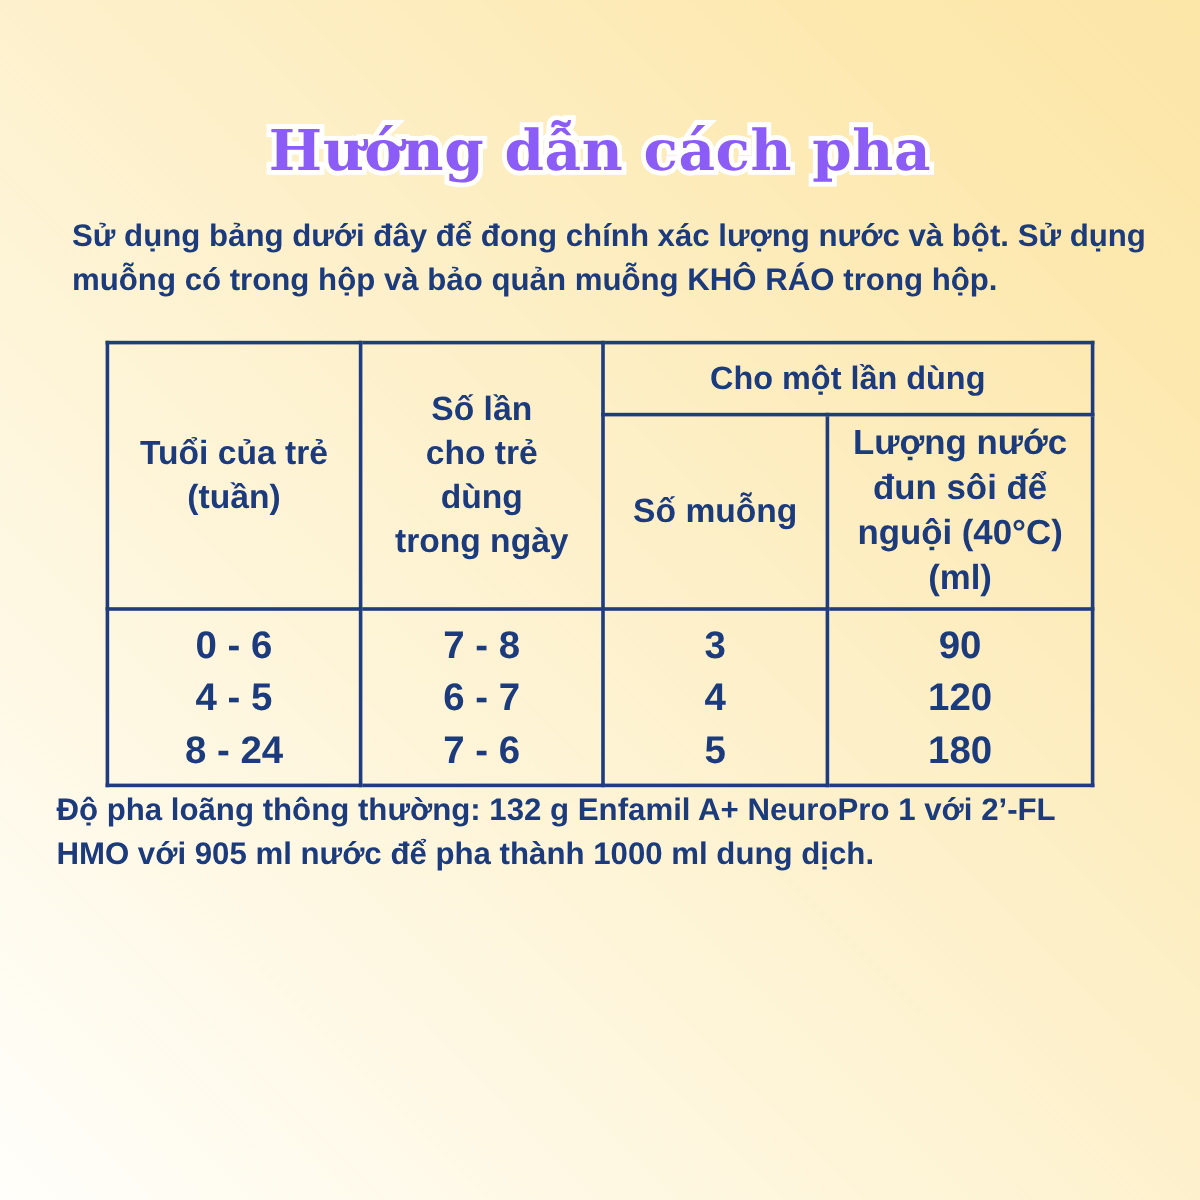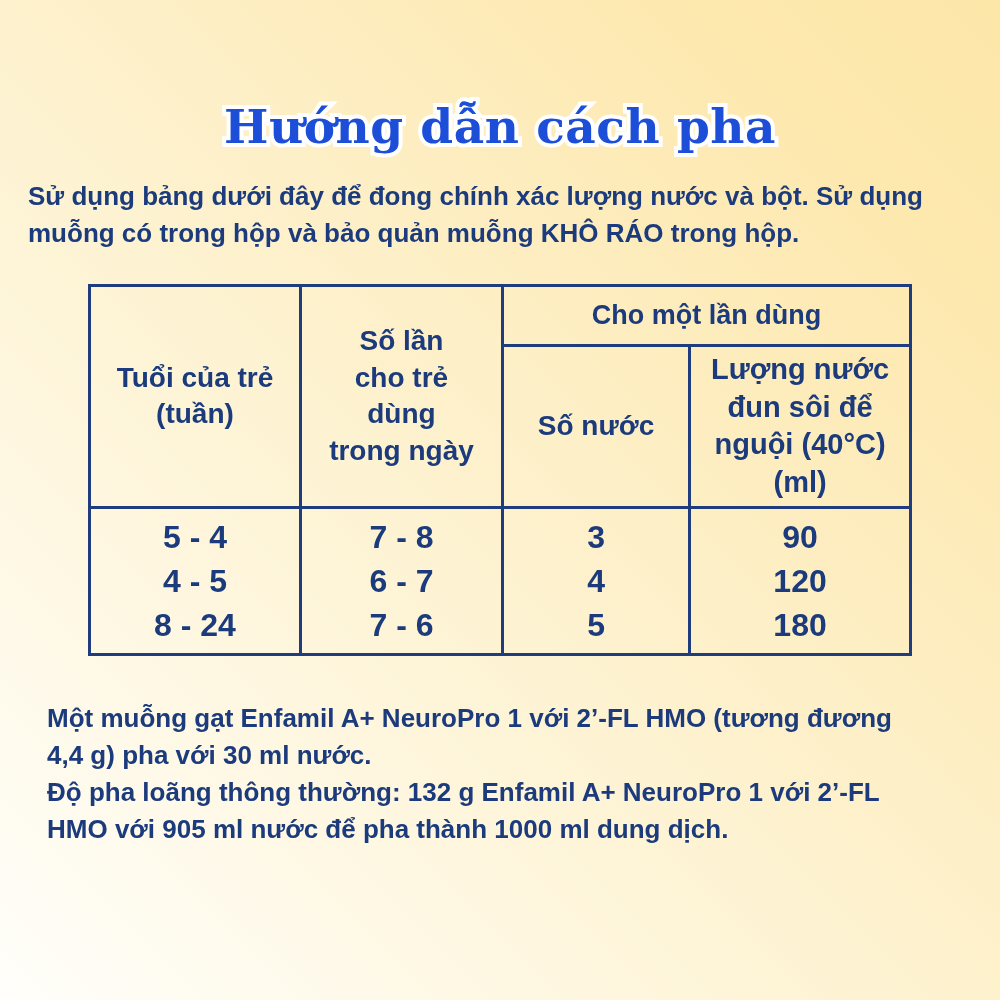--- a/index.html
+++ b/index.html
@@ -11,28 +11,28 @@
   }
   .page { width: 1000px; height: 1000px; position: relative; }
 
   .title {
     margin-top: 100px;
     text-align: center;
     font-family: "DejaVu Serif", serif;
     font-weight: bold;
     font-size: 47px;
     line-height: 1.15;
-    color: #1d4ed8;
+    color: #8b5cf6;
     -webkit-text-stroke: 8px #FFFFFF;
     paint-order: stroke fill;
     letter-spacing: 0.5px;
   }
 
   .intro {
-    margin: 24px 20px 0 28px;
+    margin: 24px 20px 0 60px;
     font-size: 26px;
     font-weight: 600;
     line-height: 1.42;
     white-space: pre-line;
   }
 
   table.mix-table {
     margin: 32px 0 0 88px;
     width: 824px;
     border-collapse: collapse;
@@ -94,29 +94,29 @@
       <tr>
         <th rowspan="2">Tuổi của trẻ
 (tuần)</th>
         <th rowspan="2">Số lần
 cho trẻ
 dùng
 trong ngày</th>
         <th colspan="2" class="per-feed">Cho một lần dùng</th>
       </tr>
       <tr class="sub-head">
-        <th>Số nước</th>
+        <th>Số muỗng</th>
         <th class="col-water">Lượng nước
 đun sôi để
 nguội (40°C)
 (ml)</th>
       </tr>
       <tr class="data-row">
         <td>
-          <span class="val">5 - 4</span>
+          <span class="val">0 - 6</span>
           <span class="val">4 - 5</span>
           <span class="val">8 - 24</span>
         </td>
         <td>
           <span class="val">7 - 8</span>
           <span class="val">6 - 7</span>
           <span class="val">7 - 6</span>
         </td>
         <td>
           <span class="val">3</span>
@@ -125,18 +125,16 @@
         </td>
         <td>
           <span class="val">90</span>
           <span class="val">120</span>
           <span class="val">180</span>
         </td>
       </tr>
     </tbody>
   </table>
 
-  <p class="note first">Một muỗng gạt Enfamil A+ NeuroPro 1 với 2’-FL HMO (tương đương
-4,4 g) pha với 30 ml nước.</p>
   <p class="note second">Độ pha loãng thông thường: 132 g Enfamil A+ NeuroPro 1 với 2’-FL
 HMO với 905 ml nước để pha thành 1000 ml dung dịch.</p>
 
 </div>
 
 </body></html>

